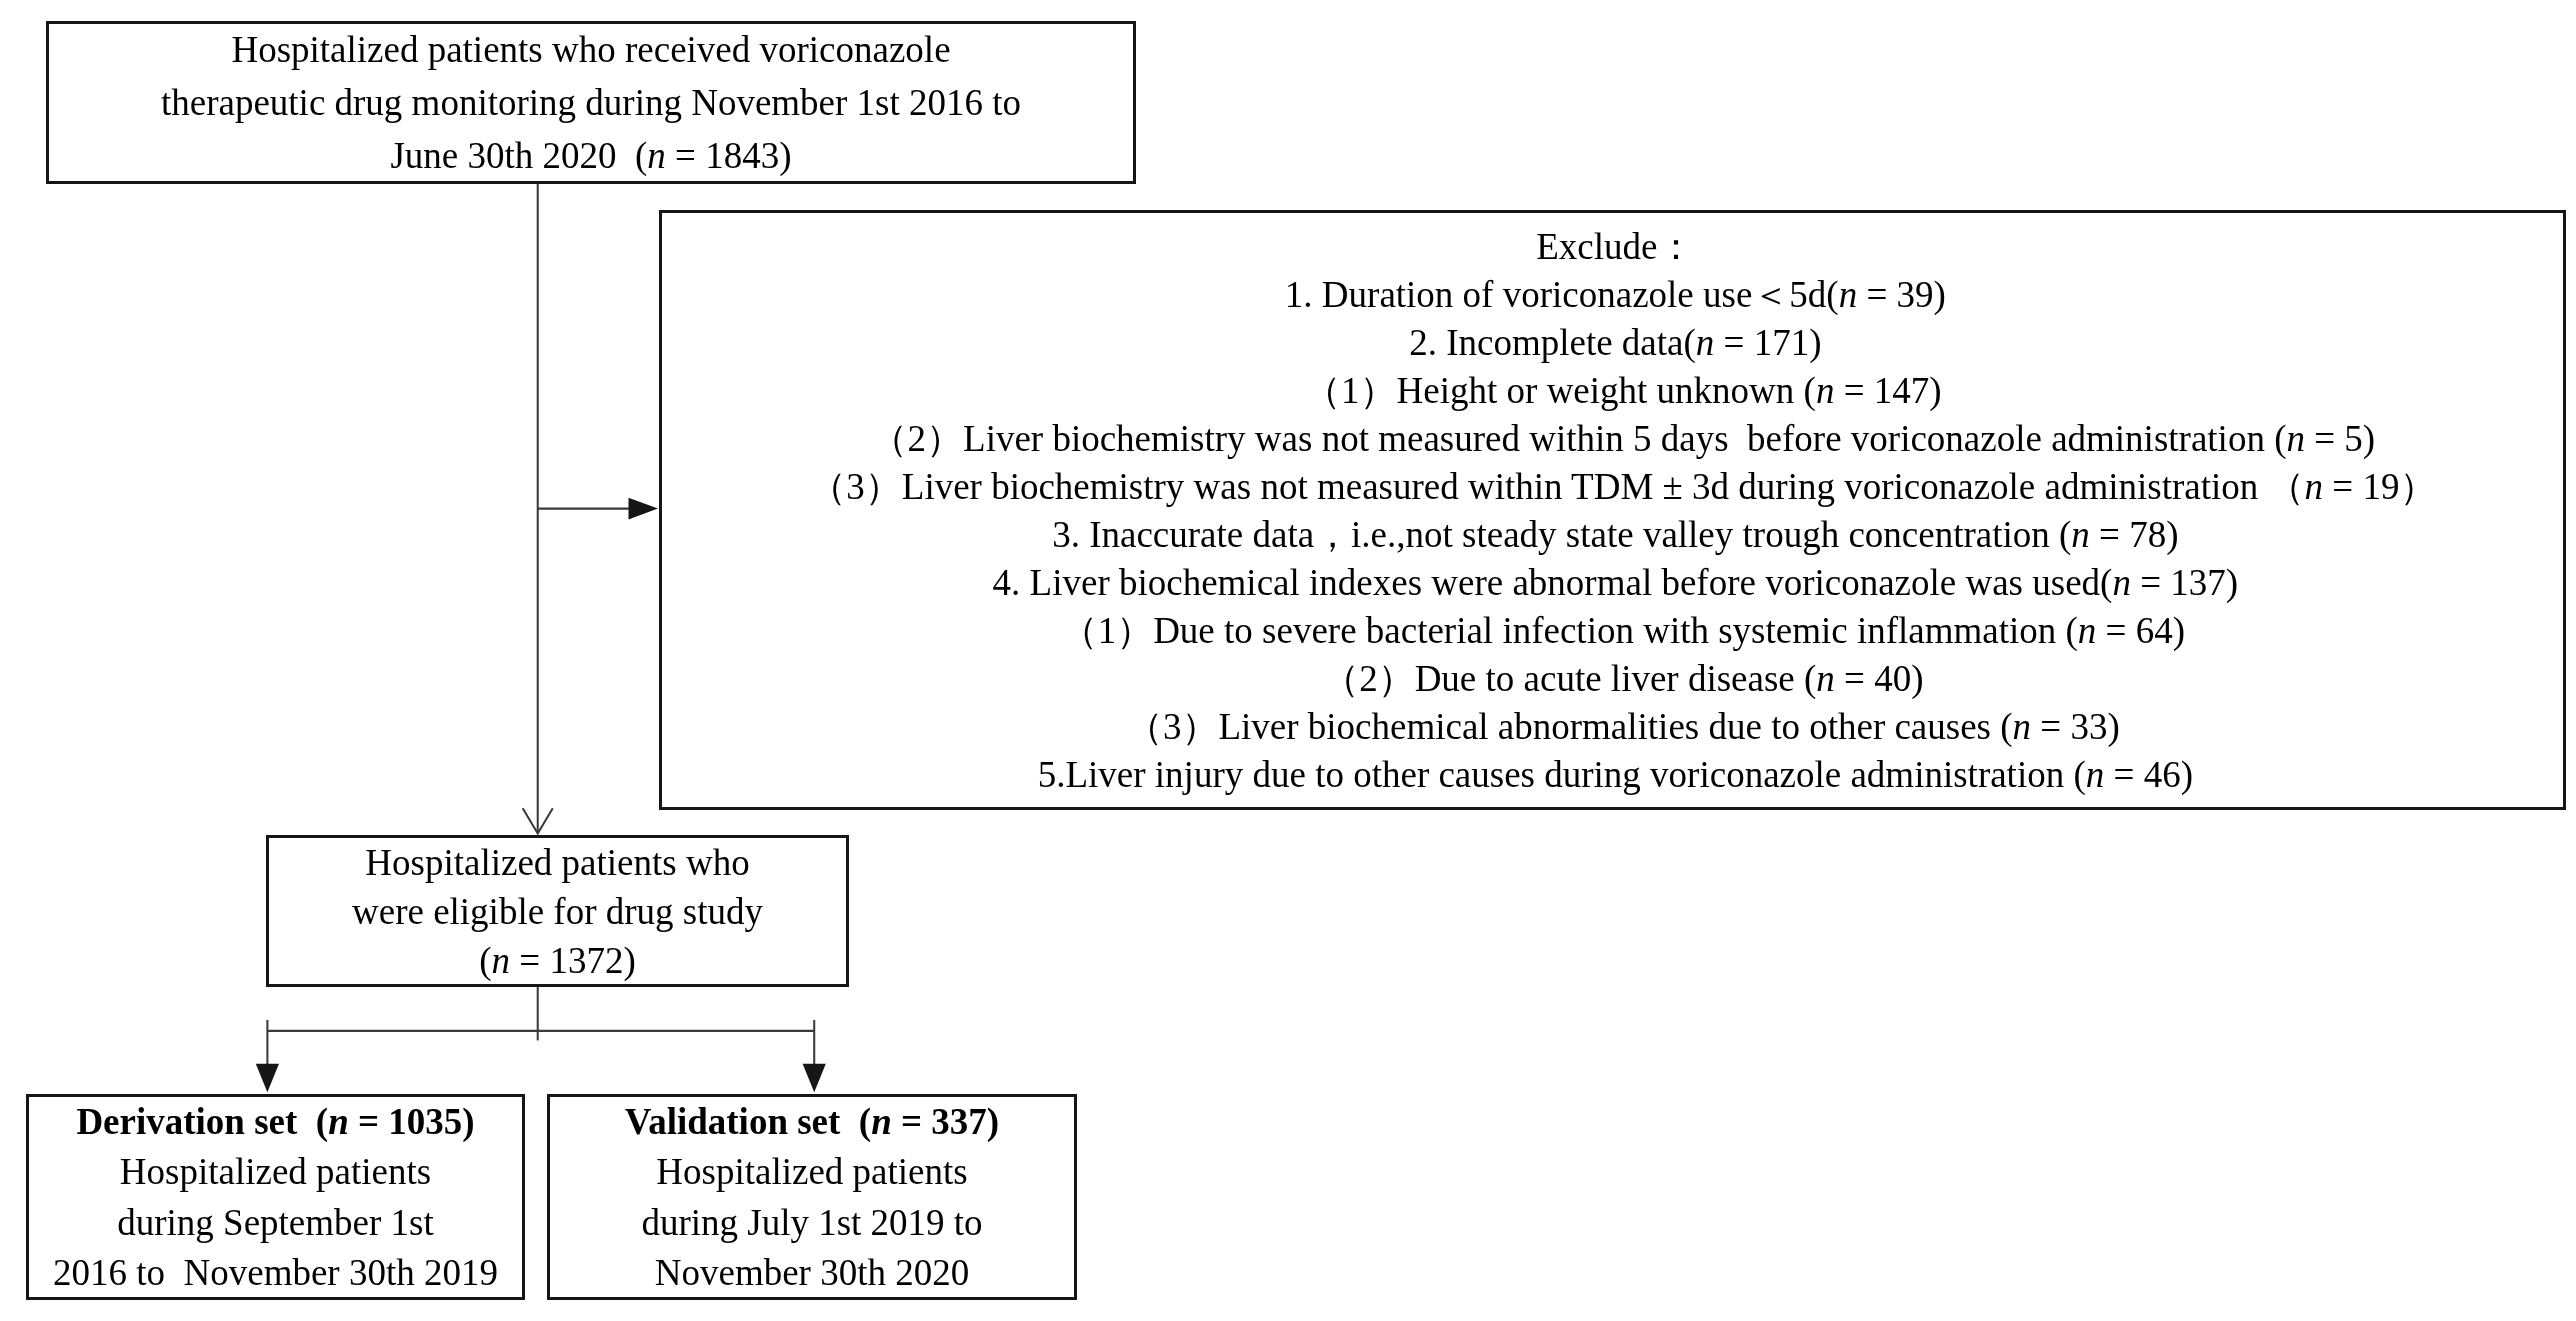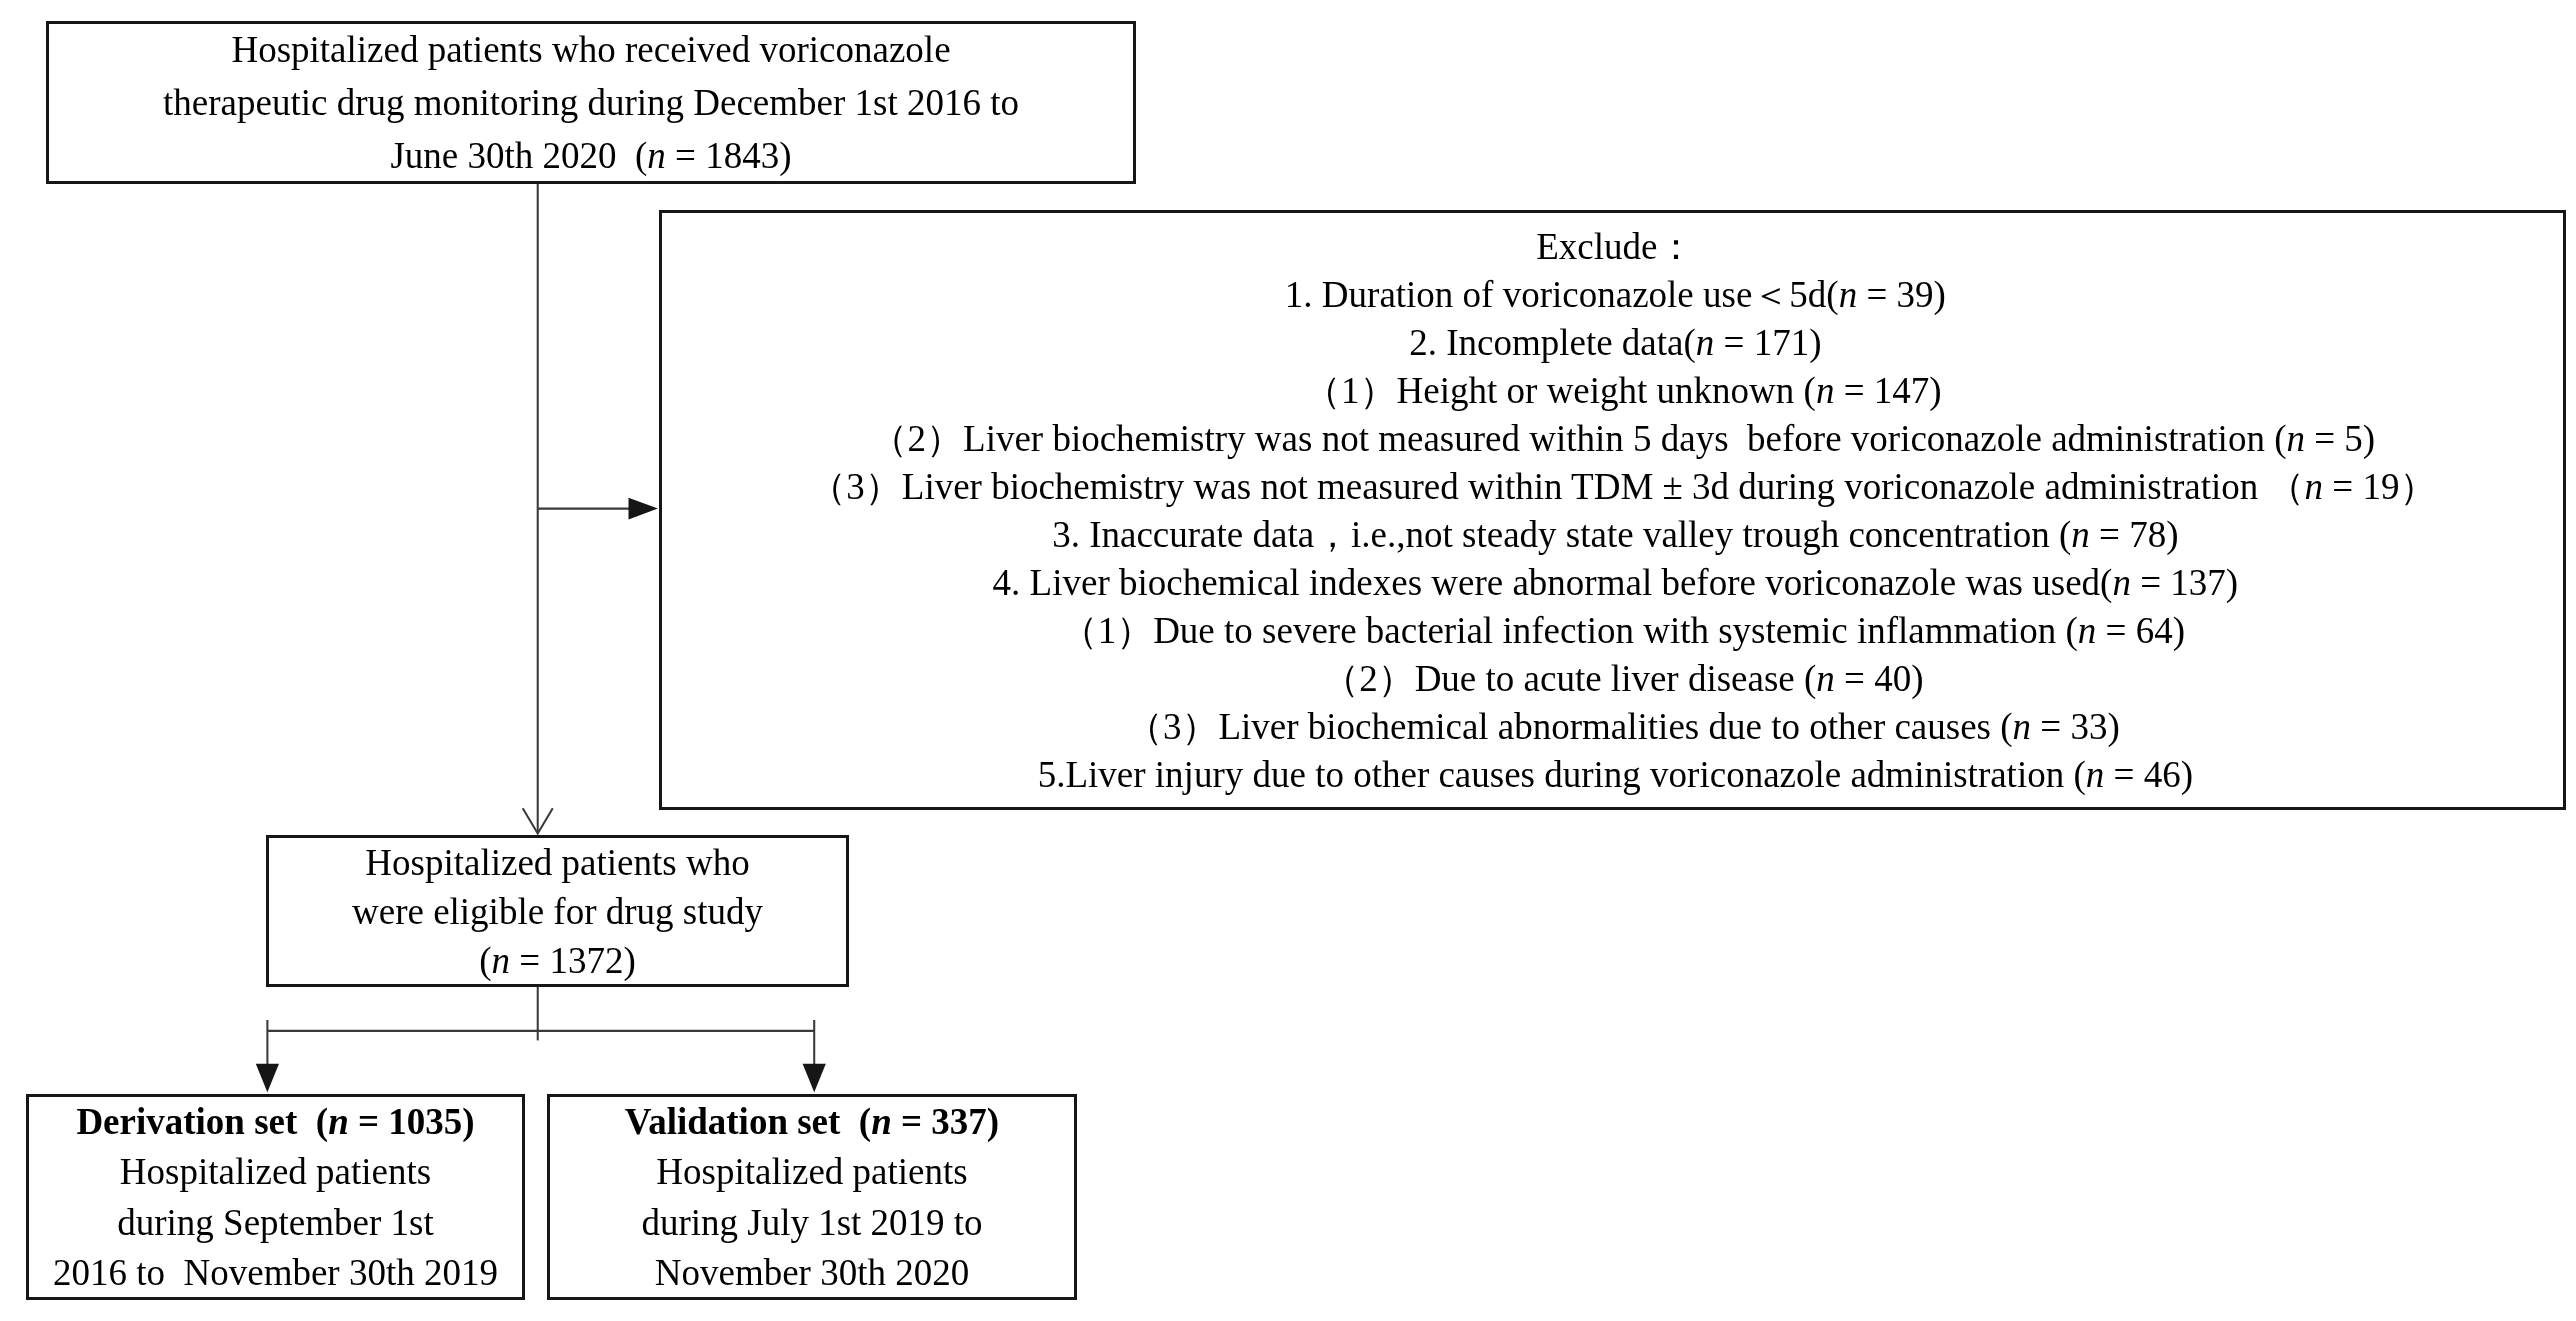--- a/index.html
+++ b/index.html
@@ -44,21 +44,21 @@
 
     <line x1="391" y1="1494" x2="391" y2="1566" style="stroke:var(--line,#3a3a3a);stroke-width:3"></line>
     <polygon points="391,1600 374,1558 408,1558" style="fill:var(--border,#161616)"></polygon>
 
     <line x1="1192" y1="1494" x2="1192" y2="1566" style="stroke:var(--line,#3a3a3a);stroke-width:3"></line>
     <polygon points="1192,1600 1175,1558 1209,1558" style="fill:var(--border,#161616)"></polygon>
   </svg>
 
   <div class="box centerbox screened" style="left:46px;top:20.5px;width:1090px;height:163px;">
     <div class="bline">Hospitalized patients who received voriconazole</div>
-    <div class="bline">therapeutic drug monitoring during December 1st 2016 to</div>
+    <div class="bline">therapeutic drug monitoring during November 1st 2016 to</div>
     <div class="bline">June 30th 2020  (<i>n</i> = 1843)</div>
   </div>
 
   <div class="box excludebox" style="left:659px;top:210px;width:1907px;height:600px;">
     <div class="bline">Exclude：</div>
     <div class="bline">1. Duration of voriconazole use＜5d(<i>n</i> = 39)</div>
     <div class="bline">2. Incomplete data(<i>n</i> = 171)</div>
     <div class="bline sub">（1）Height or weight unknown (<i>n</i> = 147)</div>
     <div class="bline sub">（2）Liver biochemistry was not measured within 5 days  before voriconazole administration (<i>n</i> = 5)</div>
     <div class="bline sub">（3）Liver biochemistry was not measured within TDM ± 3d during voriconazole administration （<i>n</i> = 19）</div>

